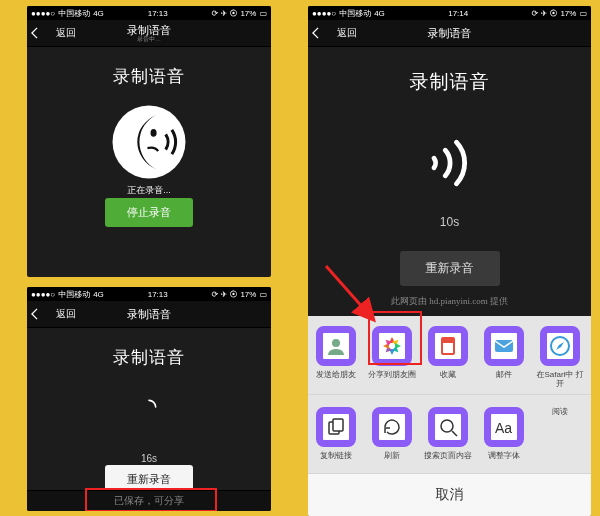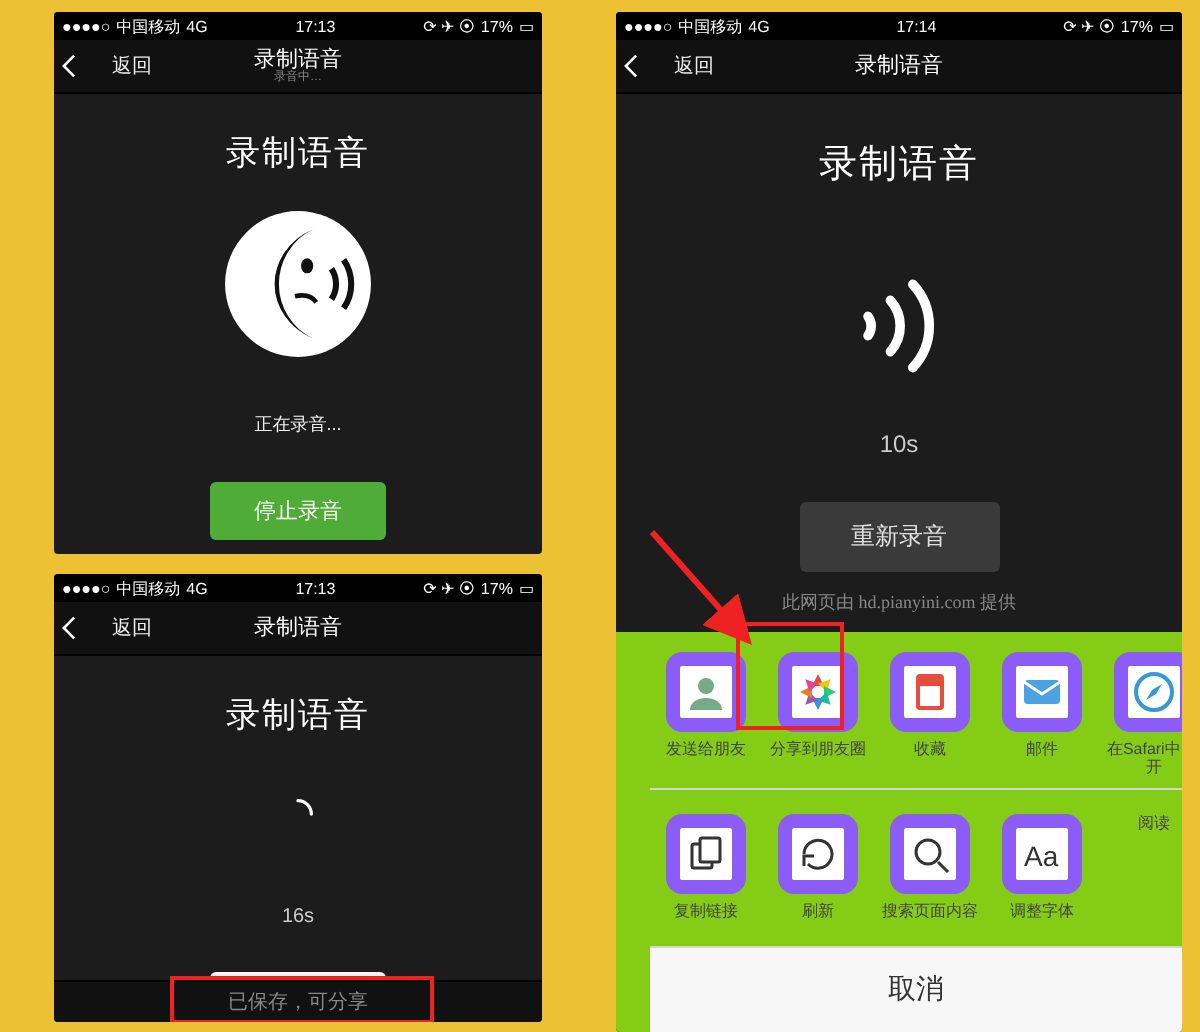--- a/index.html
+++ b/index.html
@@ -71,28 +71,28 @@
     font-size: 17px;
     margin-top: 18px;
     font-weight: 400;
     letter-spacing: 1px;
   }
   #phoneC .h1 { font-size: 19px; margin-top: 22px; }
 
   .face-circle {
     width: 76px; height: 76px; margin-top: 16px;
   }
-  .rec-status { font-size: 9px; margin-top: 26px; color: #eee; }
+  .rec-status { font-size: 9px; margin-top: 4px; color: #eee; }
 
   .btn {
     display: inline-block;
     padding: 7px 22px;
     font-size: 11px;
     border-radius: 3px;
-    margin-top: 22px;
+    margin-top: 1px;
     cursor: pointer;
     text-align: center;
   }
   .btn.green { background: #4eac37; color: #fff; }
   .btn.white { background: #f5f5f5; color: #222; }
   .btn.grey  { background: #3a3a3a; color: #e0e0e0; }
   #phoneC .btn.grey { padding: 9px 26px; font-size: 12px; margin-top: 22px; }
 
   .timer { font-size: 10px; color: #ccc; margin-top: 38px; }
   #phoneC .timer { font-size: 12px; margin-top: 20px; }
@@ -127,24 +127,23 @@
   
   .provider {
     font-size: 9px;
     color: #888;
     text-align: center;
     padding: 6px 0 8px;
     background: #1c1c1c;
     font-family: Liberation Serif, serif;
   }
   .sheet {
-    background: #84cc16;
+    background: #e5e5e5;
     color: #333;
     flex-shrink: 0;
-    padding-left: 17px;
   }
   .sheet .row {
     display: flex;
     padding: 10px 0 4px 0;
   }
   .sheet .item {
     width: 56px;
     flex-shrink: 0;
     display: flex;
     flex-direction: column;

